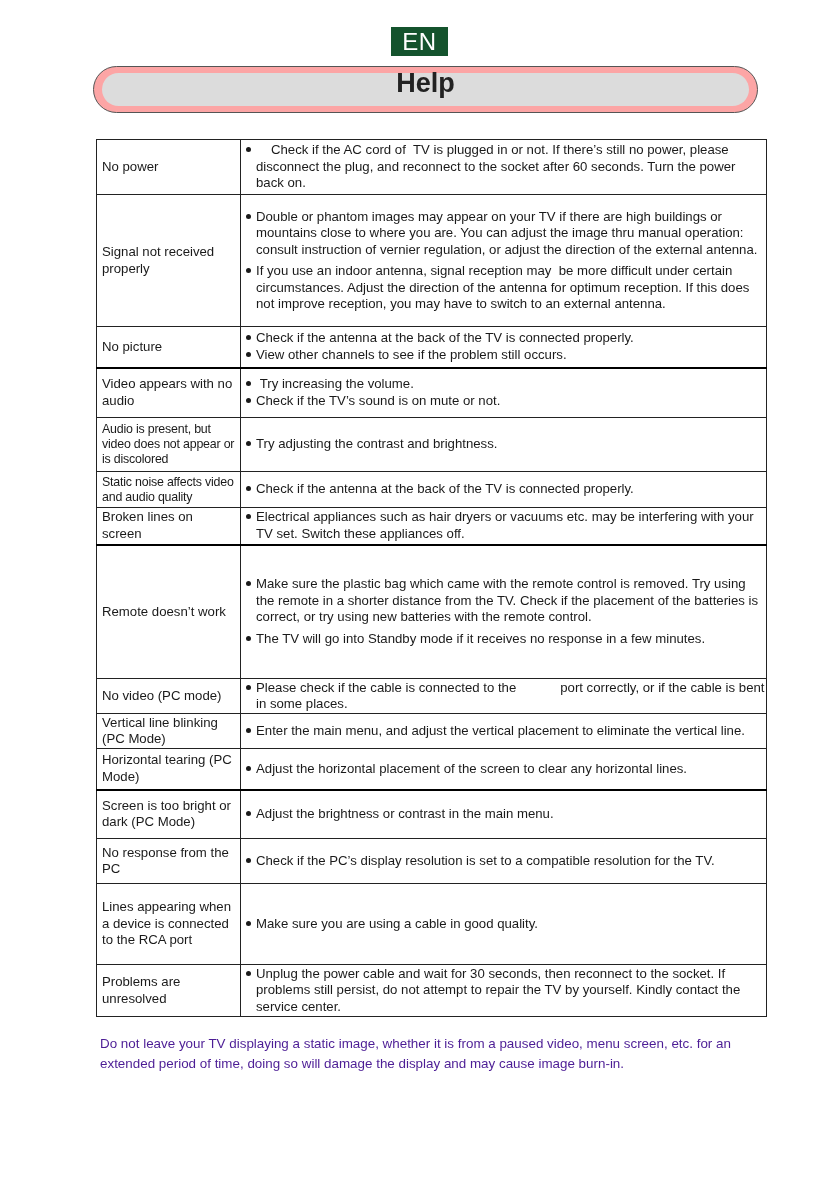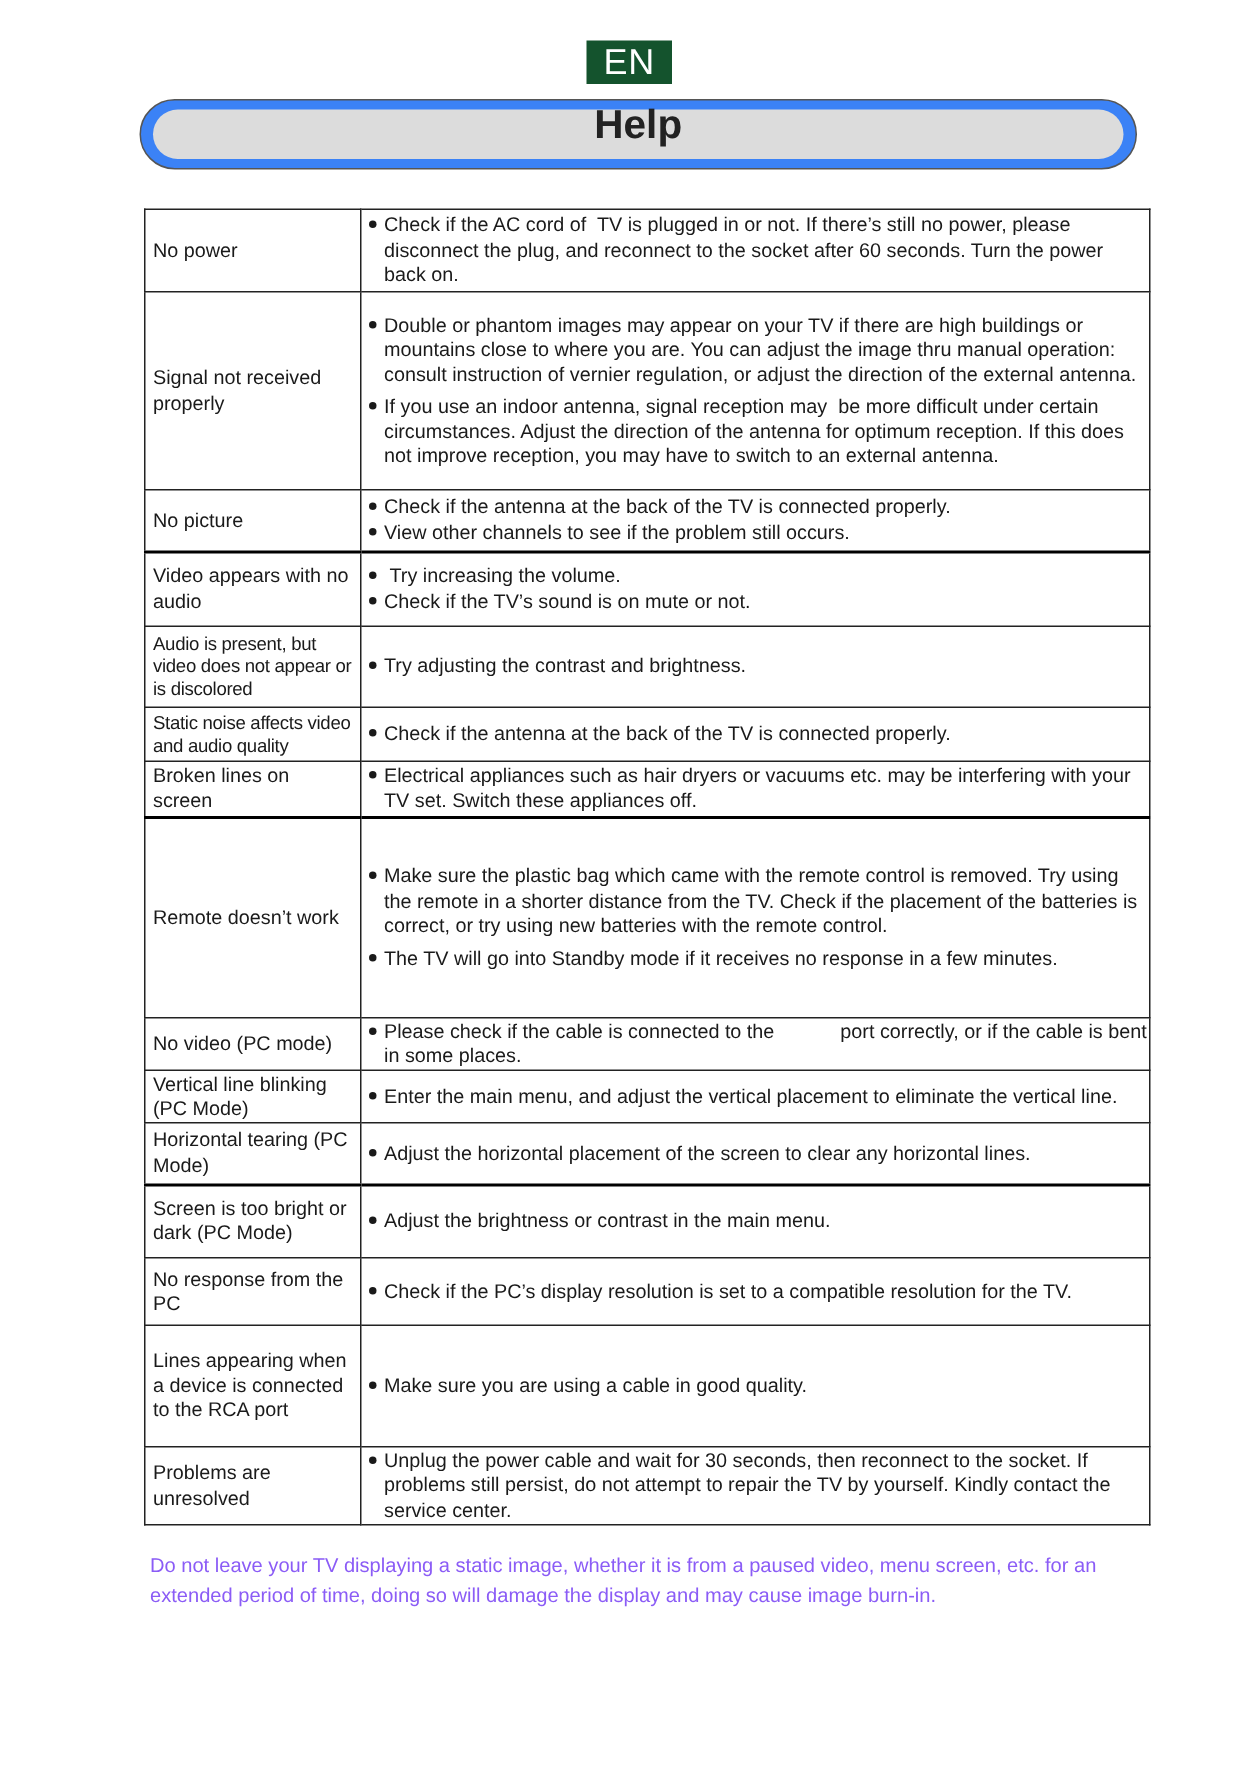--- a/index.html
+++ b/index.html
@@ -2,56 +2,56 @@
 <html><head>
 <meta charset="utf-8">
 <style>
   html, body { margin: 0; padding: 0; background: #ffffff; }
   body { width: 839px; height: 1191px; position: relative; overflow: hidden;
          font-family: "Liberation Sans", sans-serif; color: #1a1a1a; }
   .lang-badge { position: absolute; left: 391px; top: 27px; width: 57px; height: 29px;
                 background: #14532d; color: #ffffff; font-size: 24px; line-height: 29px;
                 text-align: center; letter-spacing: 0.5px; }
   .title-outer { position: absolute; left: 93px; top: 66px; width: 663px; height: 45px;
-                 border: 1.2px solid #555; border-radius: 24px; background: #3b82f6; }
+                 border: 1.2px solid #555; border-radius: 24px; background: #fca5a5; }
   .title-inner { position: absolute; left: 8px; top: 6px; right: 8px; bottom: 6px;
                  background: #dcdcdc; border-radius: 18px; }
   .title-text { position: absolute; left: 0; right: 0; top: 0; bottom: 0; text-align: center;
                 font-size: 27px; font-weight: bold; line-height: 33px; color: #222; }
   table.help { position: absolute; left: 96px; top: 139px; width: 671px;
                border-collapse: collapse; table-layout: fixed; }
   table.help td { border: 1px solid #222; vertical-align: middle; font-size: 13.2px;
                   line-height: 16.5px; padding: 0; }
   table.help tr.thick td { border-top: 2px solid #000000; }
   td.problem { width: 134px; padding: 0 4px 0 5px !important; }
   td.problem.small { font-size: 12.4px; line-height: 15px; letter-spacing: -0.2px; }
   td.solution { padding: 0 0 0 4px !important; }
   .bullet { position: relative; padding-left: 11px; }
   .bullet .dot { position: absolute; left: 1px; top: 5px; width: 5px; height: 5px;
                  border-radius: 50%; background: #1a1a1a; }
   .bullet + .bullet.spaced { margin-top: 5px; }
   .footer-note { position: absolute; left: 100px; top: 1034px; width: 665px;
-                 font-size: 13.4px; line-height: 20px; color: #8b5cf6; }
+                 font-size: 13.4px; line-height: 20px; color: #4c1d95; }
 </style>
 </head>
 <body>
 
 <div class="lang-badge">EN</div>
 
 <div class="title-outer">
   <div class="title-inner"></div>
   <div class="title-text">Help</div>
 </div>
 
 <table class="help">
   <tbody id="help-body">
       <tr style="height: 55px;">
         <td class="problem">No  power</td>
         <td class="solution">
-          <div class="bullet"><span class="dot"></span><span style="white-space: pre-wrap;">Check if the AC cord of  TV is plugged in or not. If there’s still no power, please disconnect the plug, and reconnect to the socket after 60 seconds. Turn the power back on.</span></div>
+          <div class="bullet"><span class="dot"></span><span style="white-space: pre-wrap; margin-left: 15px;">Check if the AC cord of  TV is plugged in or not. If there’s still no power, please disconnect the plug, and reconnect to the socket after 60 seconds. Turn the power back on.</span></div>
         </td>
       </tr>
       <tr style="height: 132px;">
         <td class="problem">Signal not received properly</td>
         <td class="solution">
           <div class="bullet"><span class="dot"></span><span style="white-space: pre-wrap;">Double or phantom images may appear on your TV if there are high buildings or mountains close to where you are. You can adjust the image thru manual operation: consult instruction of vernier regulation, or adjust the direction of the external antenna.</span></div>
           <div class="bullet spaced"><span class="dot"></span><span style="white-space: pre-wrap;">If you use an indoor antenna, signal reception may  be more difficult under certain circumstances. Adjust the direction of the antenna for optimum reception. If this does not improve reception, you may have to switch to an external antenna.</span></div>
         </td>
       </tr>
       <tr style="height: 41px;">

